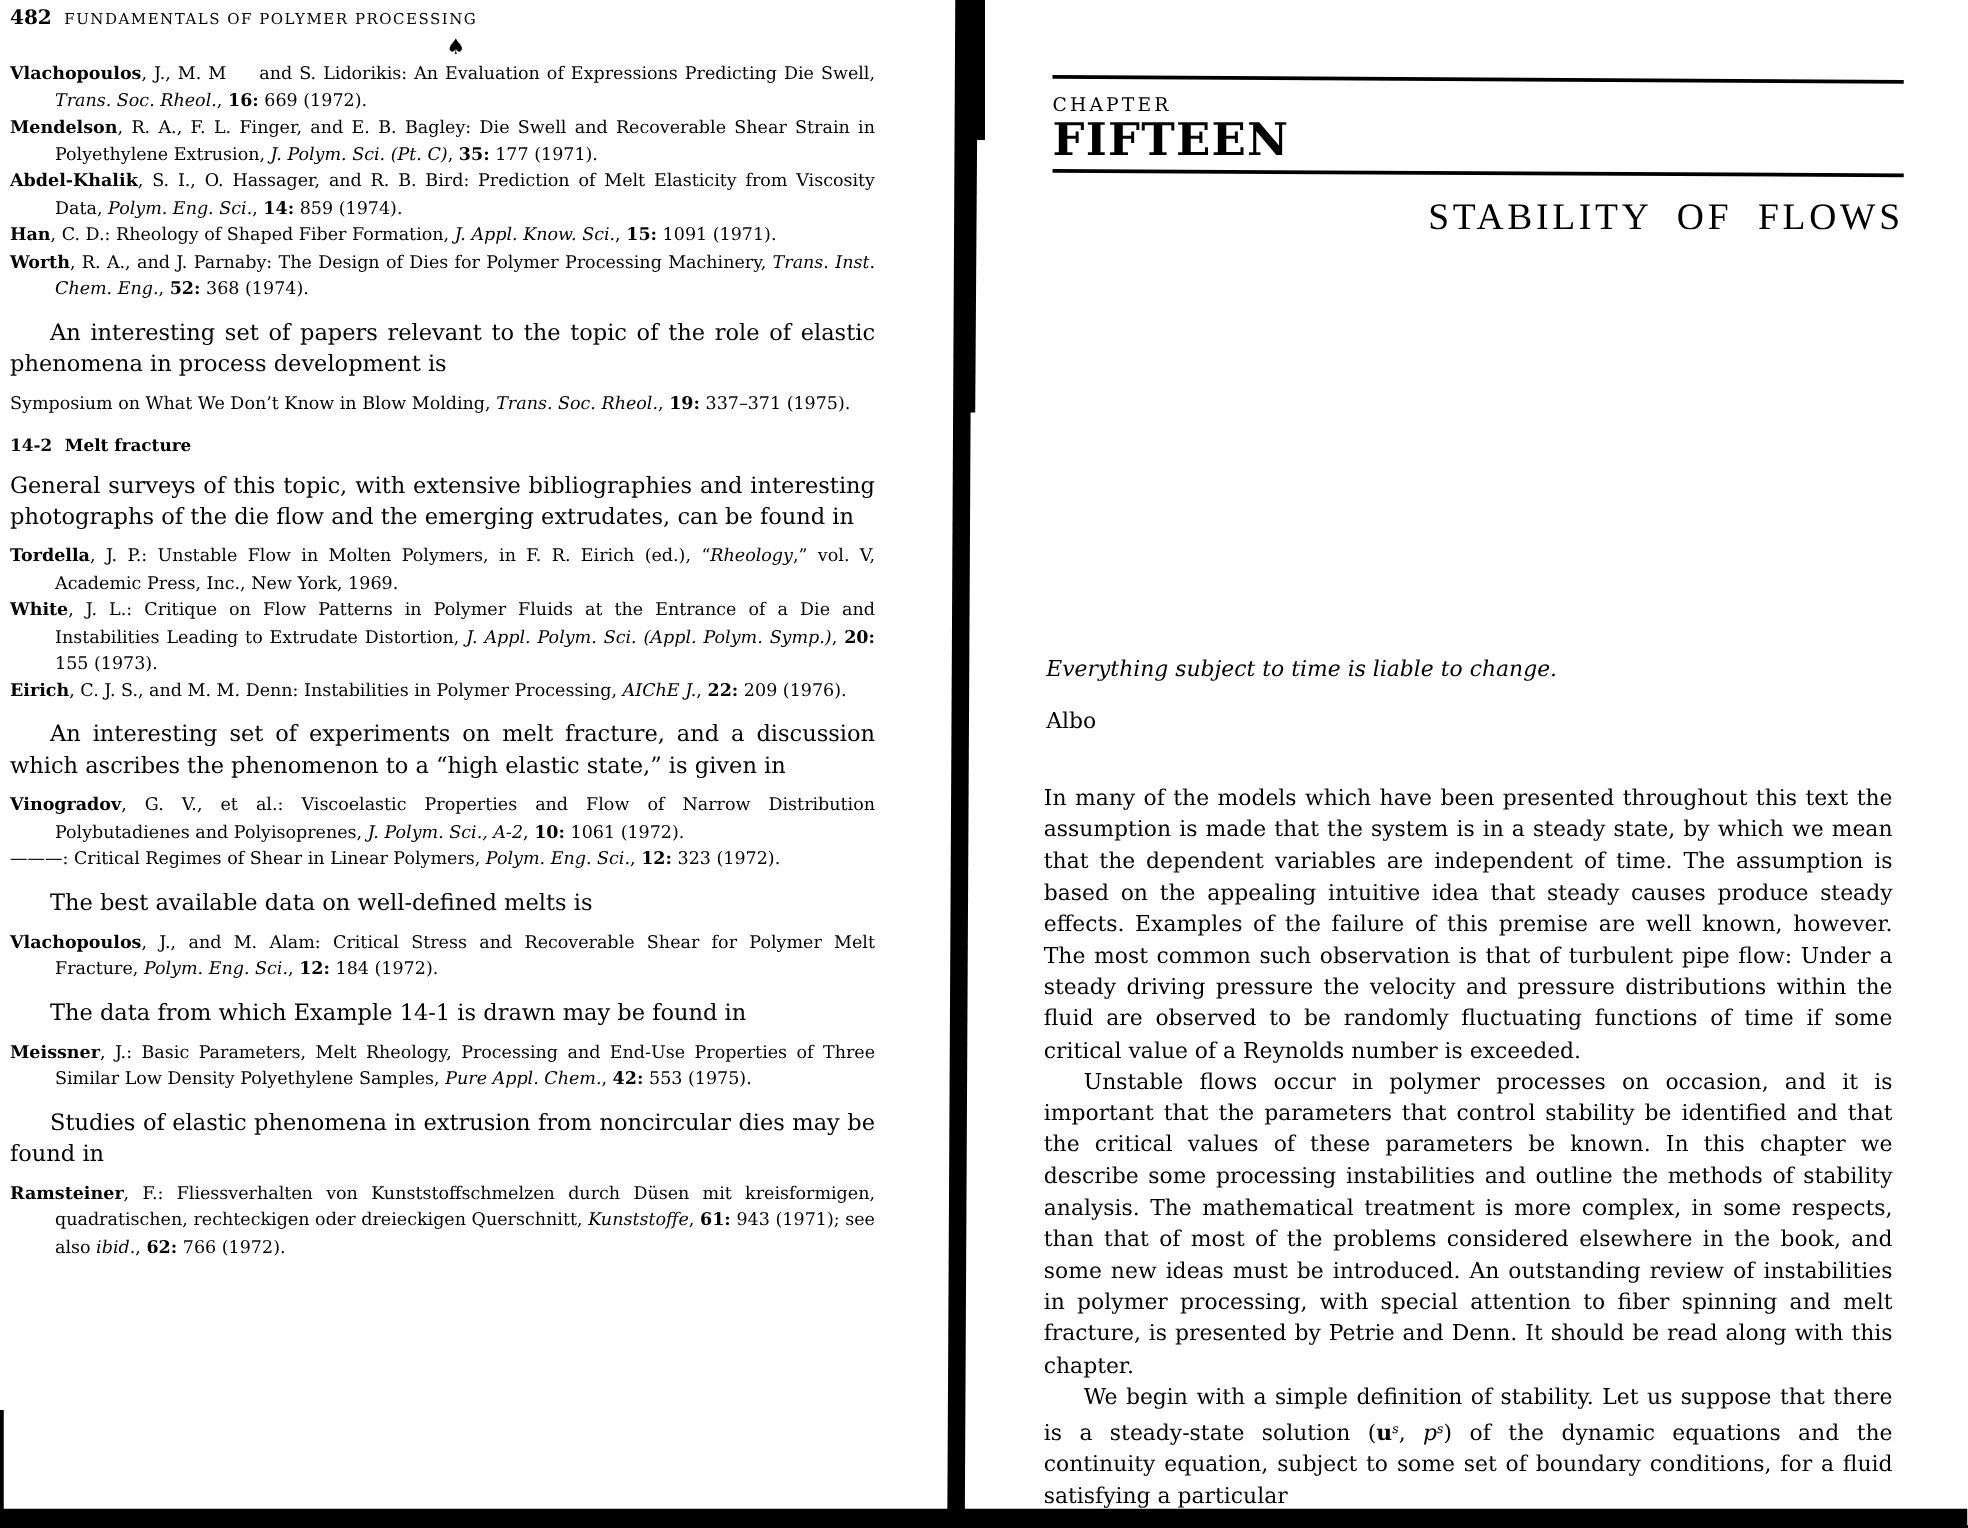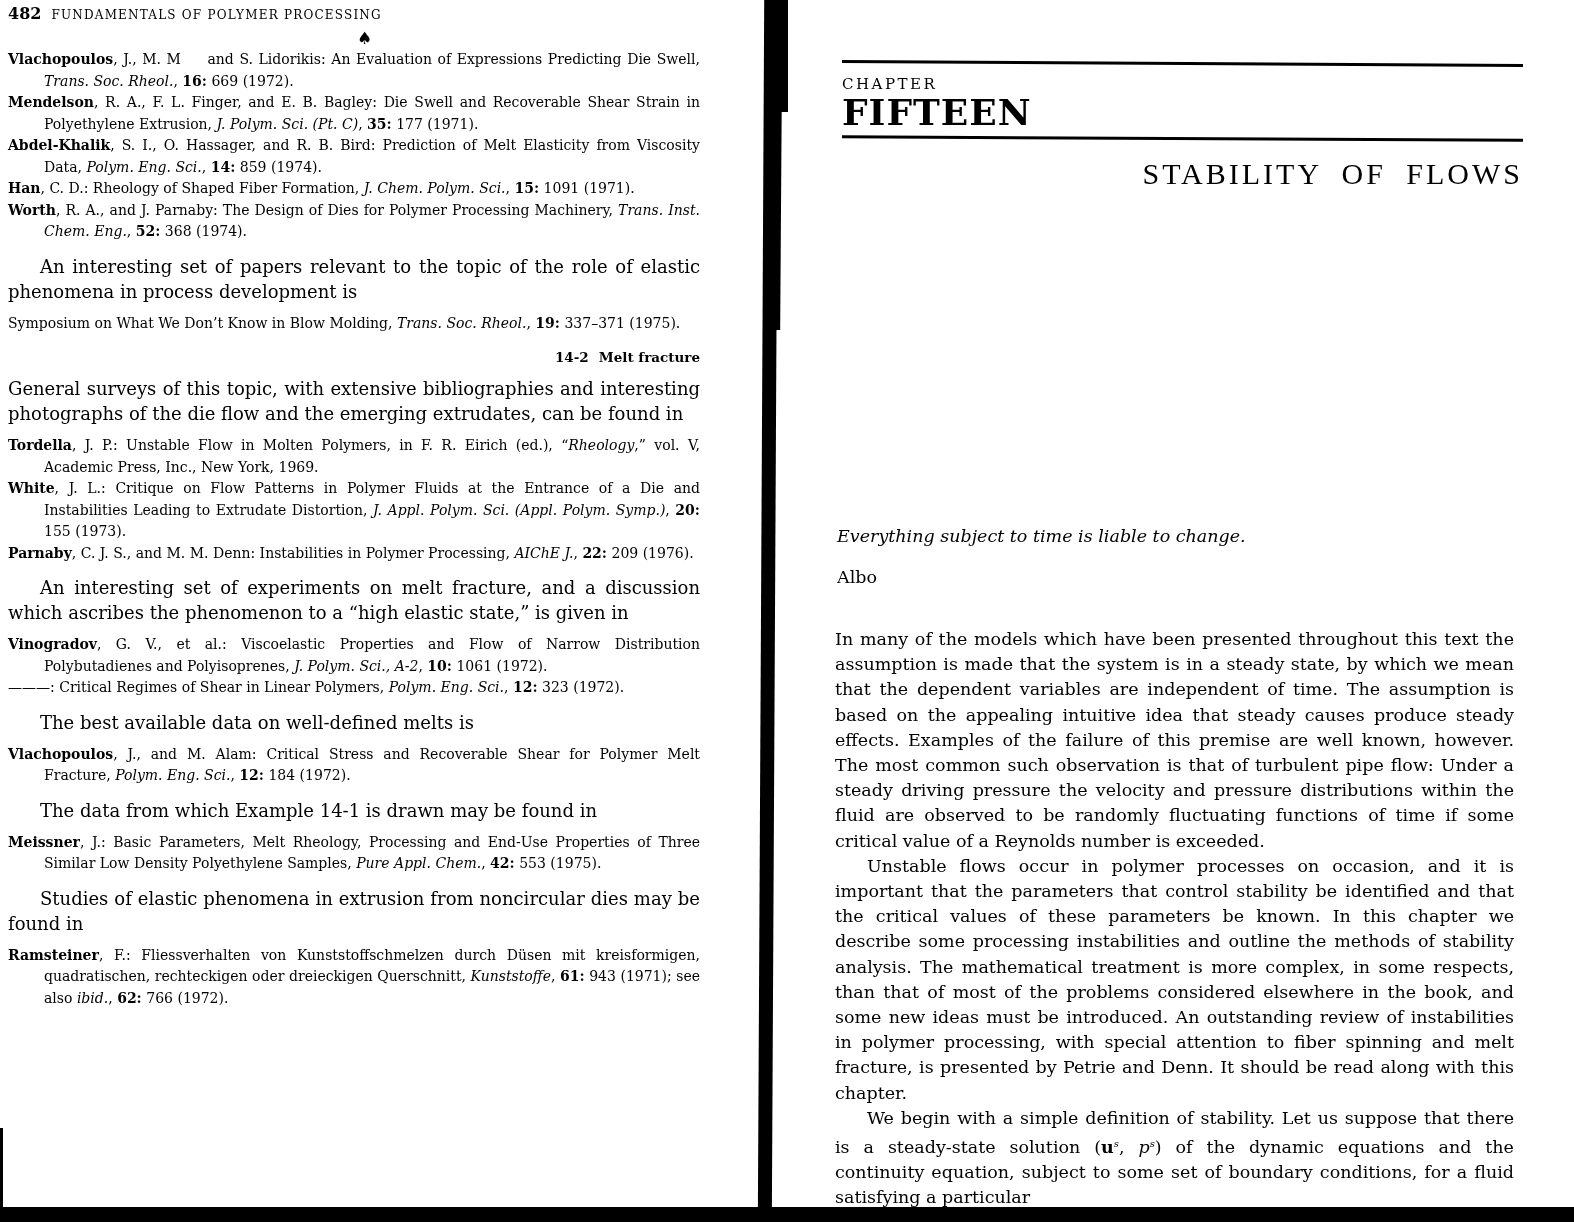--- a/index.html
+++ b/index.html
@@ -33,21 +33,21 @@
     padding-left: 36px; text-indent: -36px;
     text-align: justify;
   }
   .lbody {
     font-size: 18px; line-height: 25px; text-align: justify;
     margin: 11px 0 0 0;
   }
   .lbody.ind { text-indent: 32px; }
   .ref-follow { margin-top: 9px; }
   .sec-head {
-    font-size: 13.5px; font-weight: bold; margin: 15px 0 0 0; text-align: right;
+    font-size: 13.5px; font-weight: bold; margin: 15px 0 0 0;
   }
   .sec-head .sec-num { margin-right: 10px; }
 
   
   .gutter-bar {
     position: absolute; left: 761px; top: -12px; width: 14px; height: 1250px;
     background: #000; transform: rotate(0.3deg);
   }
   .gutter-blob-a { position: absolute; left: 766px; top: 0; width: 22px; height: 112px; background: #000; }
   .gutter-blob-b { position: absolute; left: 764px; top: 90px; width: 17px; height: 240px; background: #000; transform: rotate(0.4deg); }
@@ -90,40 +90,40 @@
     <div class="running-head">
       <span class="pagenum">482</span><span>FUNDAMENTALS OF POLYMER PROCESSING</span>
     </div>
 
     <div class="ink-blot">♠</div>
 
     <div class="ref-list first">
         <p class="ref"><span class="bd">Vlachopoulos</span><span>, J., M. M   and S. Lidorikis: An Evaluation of Expressions Predicting Die Swell, </span><span class="it">Trans. Soc. Rheol.</span><span>, </span><span class="bd">16:</span><span> 669 (1972).</span></p>
         <p class="ref"><span class="bd">Mendelson</span><span>, R. A., F. L. Finger, and E. B. Bagley: Die Swell and Recoverable Shear Strain in Polyethylene Extrusion, </span><span class="it">J. Polym. Sci. (Pt. C)</span><span>, </span><span class="bd">35:</span><span> 177 (1971).</span></p>
         <p class="ref"><span class="bd">Abdel-Khalik</span><span>, S. I., O. Hassager, and R. B. Bird: Prediction of Melt Elasticity from Viscosity Data, </span><span class="it">Polym. Eng. Sci.</span><span>, </span><span class="bd">14:</span><span> 859 (1974).</span></p>
-        <p class="ref"><span class="bd">Han</span><span>, C. D.: Rheology of Shaped Fiber Formation, </span><span class="it">J. Chem. Polym. Sci.</span><span>, </span><span class="bd">15:</span><span> 1091 (1971).</span></p>
+        <p class="ref"><span class="bd">Han</span><span>, C. D.: Rheology of Shaped Fiber Formation, </span><span class="it">J. Appl. Know. Sci.</span><span>, </span><span class="bd">15:</span><span> 1091 (1971).</span></p>
         <p class="ref"><span class="bd">Worth</span><span>, R. A., and J. Parnaby: The Design of Dies for Polymer Processing Machinery, </span><span class="it">Trans. Inst. Chem. Eng.</span><span>, </span><span class="bd">52:</span><span> 368 (1974).</span></p>
       </div>
 
     <p class="lbody ind">An interesting set of papers relevant to the topic of the role of elastic phenomena in process development is</p>
 
     <div class="ref-list ref-follow">
       <p class="ref"><span>Symposium on What We Don’t Know in Blow Molding, </span><span class="it">Trans. Soc. Rheol.</span><span>, </span><span class="bd">19:</span><span> 337–371 (1975).</span></p>
     </div>
 
     <h3 class="sec-head">
       <span class="sec-num">14-2</span><span>Melt fracture</span>
     </h3>
 
     <p class="lbody">General surveys of this topic, with extensive bibliographies and interesting photographs of the die flow and the emerging extrudates, can be found in</p>
 
     <div class="ref-list ref-follow">
         <p class="ref"><span class="bd">Tordella</span><span>, J. P.: Unstable Flow in Molten Polymers, in F. R. Eirich (ed.), “</span><span class="it">Rheology</span><span>,” vol. V, Academic Press, Inc., New York, 1969.</span></p>
         <p class="ref"><span class="bd">White</span><span>, J. L.: Critique on Flow Patterns in Polymer Fluids at the Entrance of a Die and Instabilities Leading to Extrudate Distortion, </span><span class="it">J. Appl. Polym. Sci. (Appl. Polym. Symp.)</span><span>, </span><span class="bd">20:</span><span> 155 (1973).</span></p>
-        <p class="ref"><span class="bd">Parnaby</span><span>, C. J. S., and M. M. Denn: Instabilities in Polymer Processing, </span><span class="it">AIChE J.</span><span>, </span><span class="bd">22:</span><span> 209 (1976).</span></p>
+        <p class="ref"><span class="bd">Eirich</span><span>, C. J. S., and M. M. Denn: Instabilities in Polymer Processing, </span><span class="it">AIChE J.</span><span>, </span><span class="bd">22:</span><span> 209 (1976).</span></p>
       </div>
 
     <p class="lbody ind">An interesting set of experiments on melt fracture, and a discussion which ascribes the phenomenon to a “high elastic state,” is given in</p>
 
     <div class="ref-list ref-follow">
         <p class="ref"><span class="bd">Vinogradov</span><span>, G. V., et al.: Viscoelastic Properties and Flow of Narrow Distribution Polybutadienes and Polyisoprenes, </span><span class="it">J. Polym. Sci., A-2</span><span>, </span><span class="bd">10:</span><span> 1061 (1972).</span></p>
         <p class="ref"><span>———: Critical Regimes of Shear in Linear Polymers, </span><span class="it">Polym. Eng. Sci.</span><span>, </span><span class="bd">12:</span><span> 323 (1972).</span></p>
       </div>
 
     <p class="lbody ind">The best available data on well-defined melts is</p>

